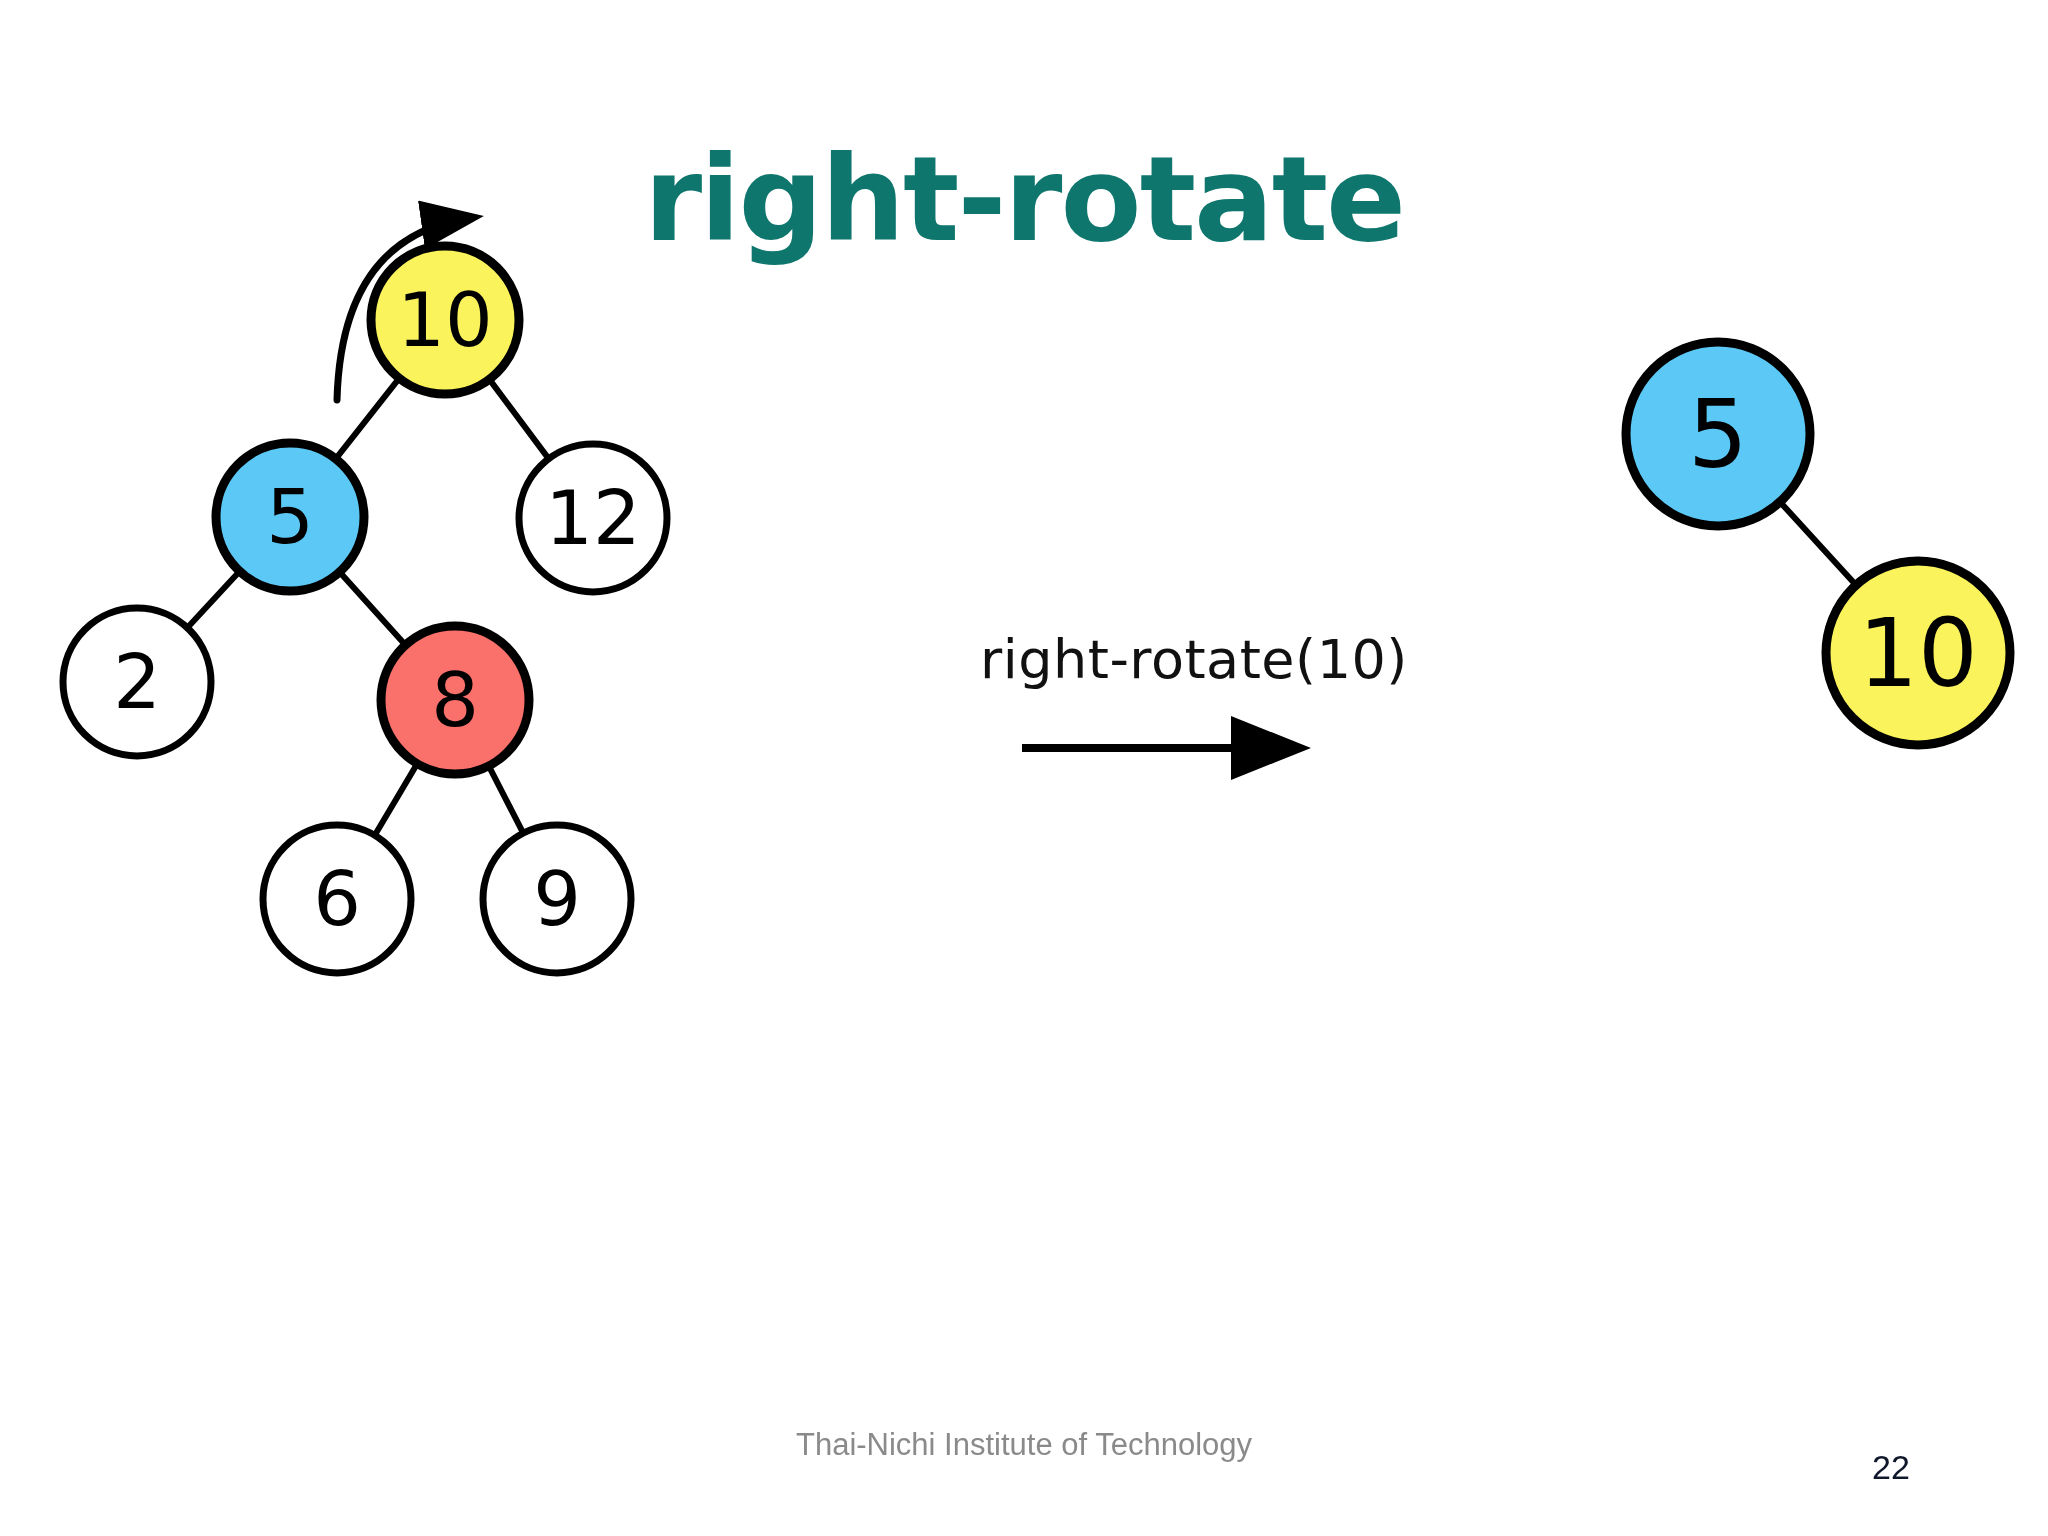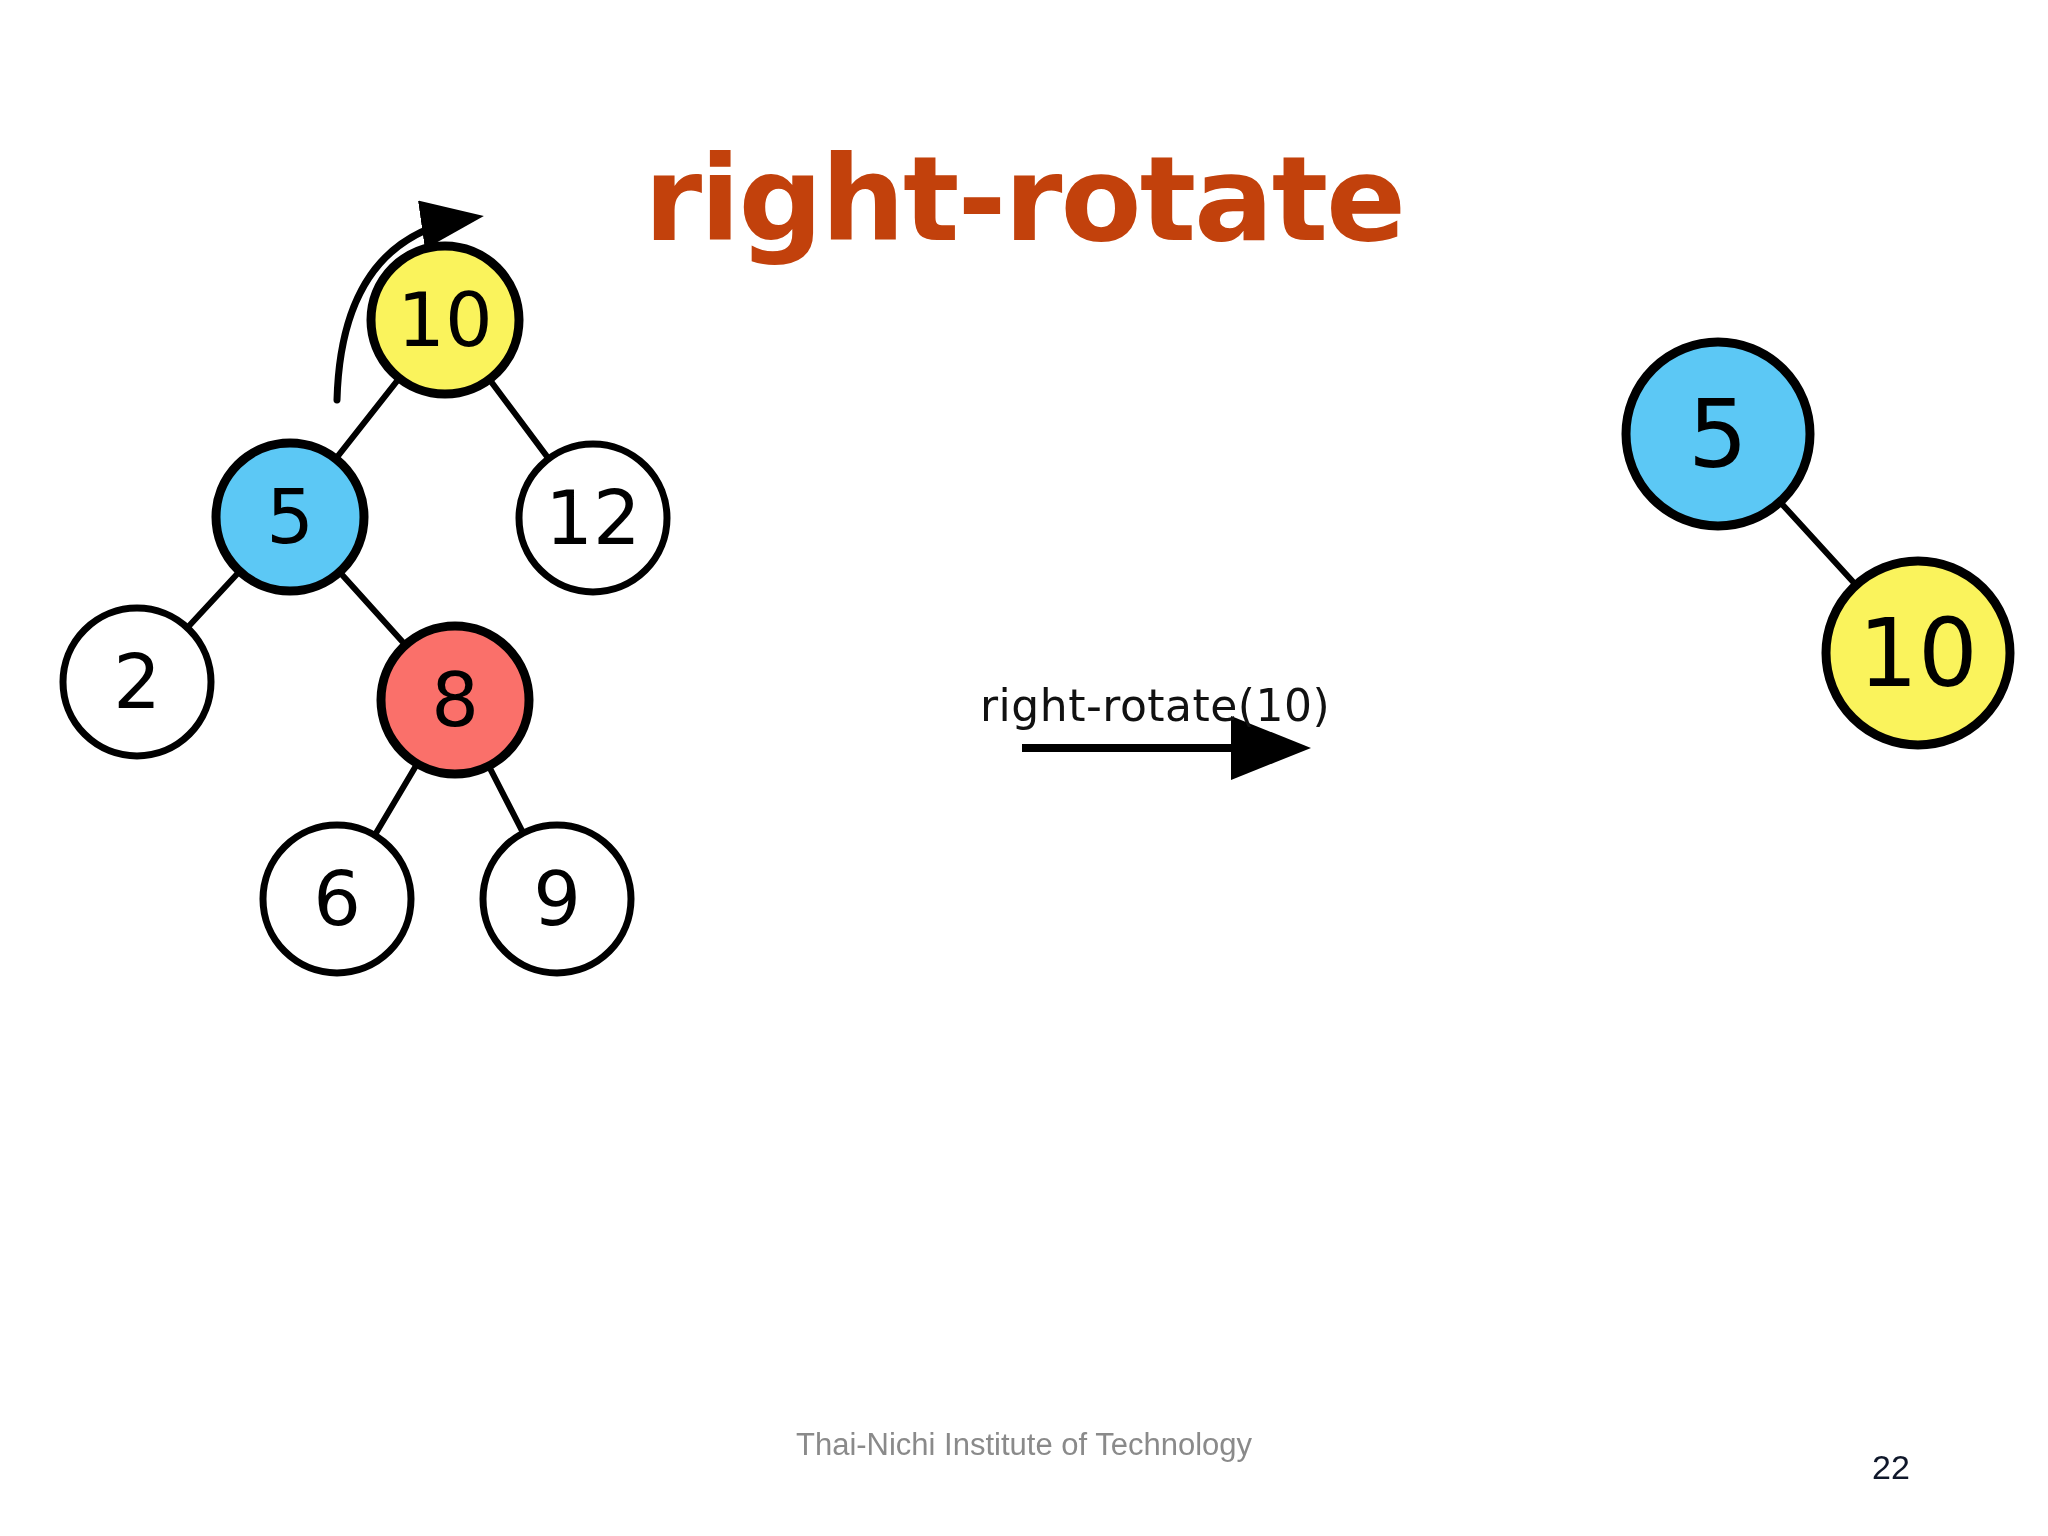--- a/index.html
+++ b/index.html
@@ -14,30 +14,30 @@
   #diagram{position:absolute;left:0;top:0;width:2048px;height:1536px;}
 
   .title{
     position:absolute;
     left:0;top:140px;width:2048px;
     text-align:center;
     font-family:"DejaVu Sans", sans-serif;
     font-weight:bold;
     font-size:118px;
     letter-spacing:-2px;
-    color:#c2410c;
+    color:#0f766e;
     line-height:1.0;
     white-space:nowrap;
   }
 
   .op-label{
     position:absolute;
-    left:980px;top:680px;
+    left:980px;top:628px;
     font-family:"DejaVu Sans", sans-serif;
-    font-size:44px;
+    font-size:54px;
     color:#111111;
     white-space:nowrap;
     letter-spacing:0.5px;
   }
 
   .footer{
     position:absolute;
     left:524px;top:1425px;width:1000px;
     text-align:center;
     font-family:"Liberation Sans", sans-serif;

